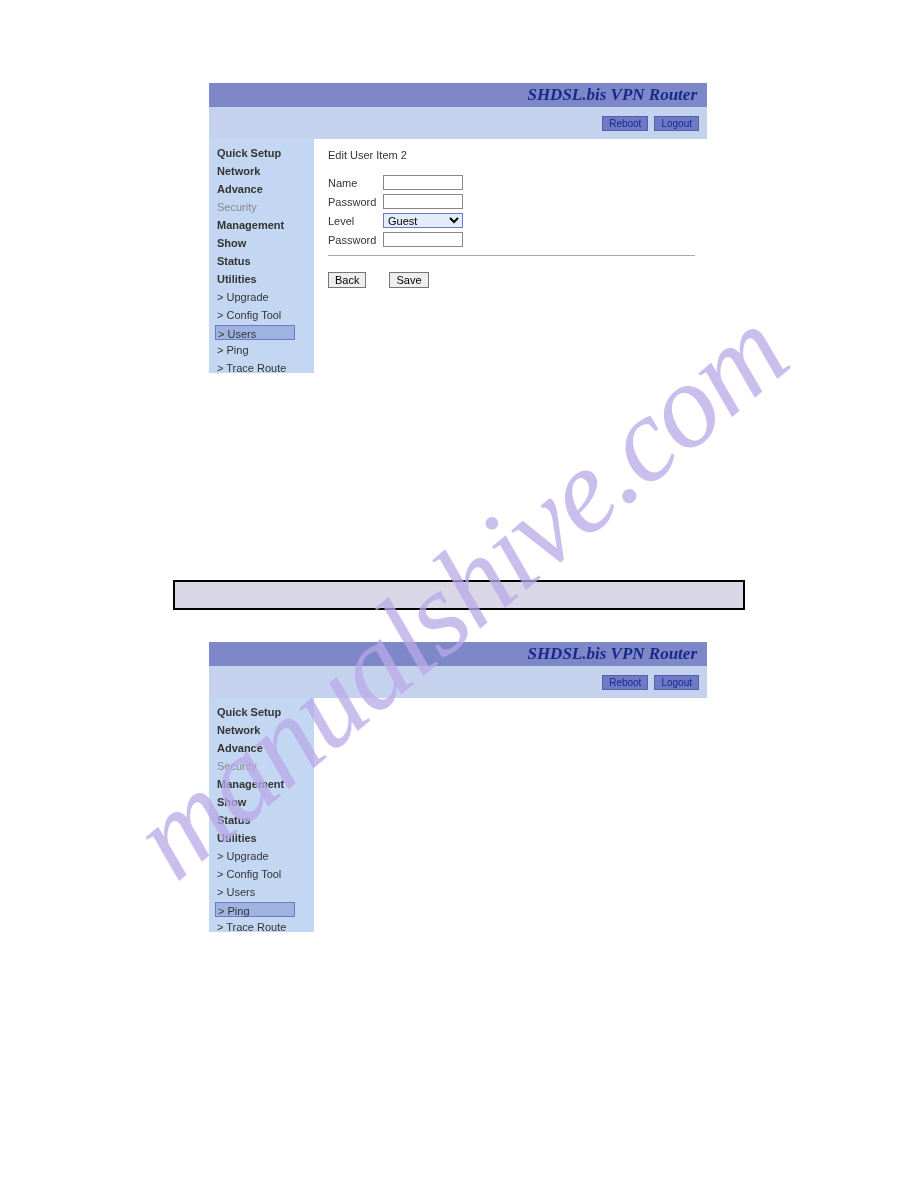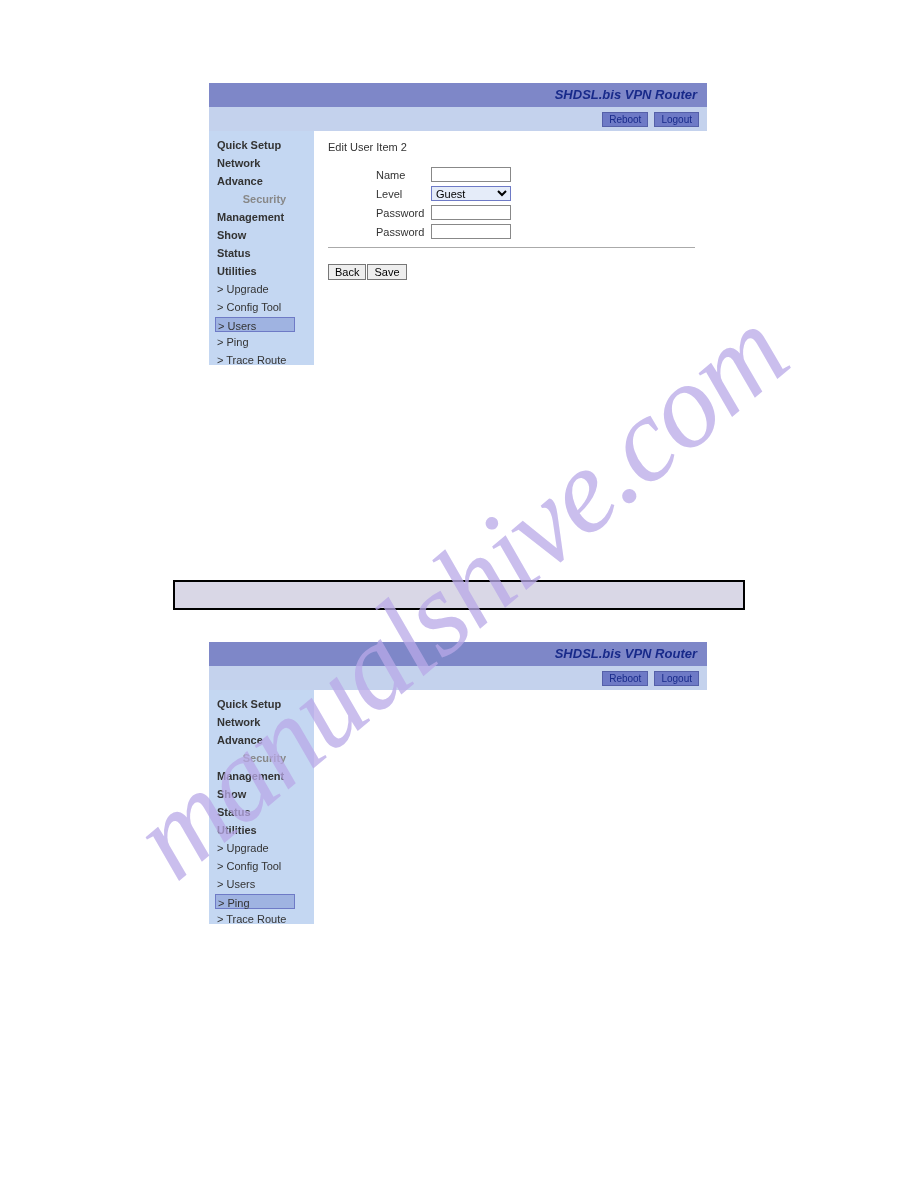--- a/index.html
+++ b/index.html
@@ -35,27 +35,28 @@
       z-index:1;
     }
     #panel1 { left:209px; top:83px;  height:278px; }
     #panel2 { left:209px; top:642px; height:278px; }
     .banner {
       height:24px;
       background:#7e87c8;
       color:#182a8a;
       font-weight:bold;
       font-style:italic;
-      font-size:13px;
+      font-size:17px;
       text-align:right;
       padding-right:10px;
       line-height:24px;
+      font-family:Liberation Serif, serif;
     }
     .topbar {
-      height:24px;
+      height:32px;
       background:#c4d2ed;
       display:flex;
       justify-content:flex-end;
       align-items:center;
       gap:6px;
       padding-right:8px;
     }
     .toolbtn {
       background:#6e7ac6;
       color:#182a8a;
@@ -74,32 +75,32 @@
       padding:6px 0 6px 6px;
     }
     .side .itm {
       padding:2px 2px 2px 2px;
       margin-bottom:2px;
       cursor:pointer;
       color:#333;
       font-weight:bold;
     }
     .side .itm.sub { font-weight:normal; padding-left:2px; }
-    .side .itm.soft { font-weight:bold; color:#888;text-align:center; }
+    .side .itm.soft { font-weight:normal; color:#888; }
     .side .itm.sel  { background:#9fb3e1; }
     .main {
       flex:1;
       background:#ffffff;
       padding:10px 12px 10px 14px;
       font-size:11px;
       color:#333;
     }
     .main h4 { font-size:11px; font-weight:normal; margin-bottom:14px; color:#333; }
     .row { display:flex; align-items:center; margin-bottom:4px; }
-    .row .lbl { width:55px;margin-left:48px; }
+    .row .lbl { width:55px; }
     .tin {
       border:1px solid #888;
       height:15px;
       width:80px;
       padding:0 2px;
       font-size:11px;
     }
     .sel {
       border:1px solid #6e7ac6;
       background:#e5ecf9;
@@ -108,21 +109,21 @@
       height:15px;
     }
     hr.rule { border:none; border-top:1px solid #aaa; margin:8px 0 16px; }
     .btn {
       font-size:11px;
       padding:1px 6px;
       border:1px solid #777;
       background:#eee;
       cursor:pointer;
     }
-    .btns { display:flex; gap:1px; }
+    .btns { display:flex; gap:23px; }
     
     .pcols { display:flex; gap:6px; margin-bottom:4px; font-size:11px; color:#333; }
     .pcols .c1{width:88px}.pcols .c2{width:34px}.pcols .c3{width:34px}.pcols .c4{width:44px}
     .pin { border:1px solid #888; height:15px; font-size:11px; padding:0 2px; }
     
     .sep {
       position:absolute;
       left:173px; top:580px;
       width:572px; height:30px;
       border:2px solid #000;
@@ -156,28 +157,28 @@
         <div class="itm sub">&gt; Ping</div>
         <div class="itm sub">&gt; Trace Route</div>
       </div>
     <div class="main">
       <h4>Edit User Item 2</h4>
       <div class="row">
         <span class="lbl">Name</span>
         <input type="text" class="tin" style="">
       </div>
       <div class="row">
+        <span class="lbl">Password</span>
+        <input type="password" class="tin" style="">
+      </div>
+      <div class="row">
         <span class="lbl">Level</span>
         <select class="sel">
           <option>Guest</option>
         </select>
-      </div>
-      <div class="row">
-        <span class="lbl">Password</span>
-        <input type="password" class="tin" style="">
       </div>
       <div class="row">
         <span class="lbl">Password</span>
         <input type="password" class="tin" style="">
       </div>
       <hr class="rule">
       <div class="btns">
         <button class="btn">Back</button>
         <button class="btn">Save</button>
       </div>

